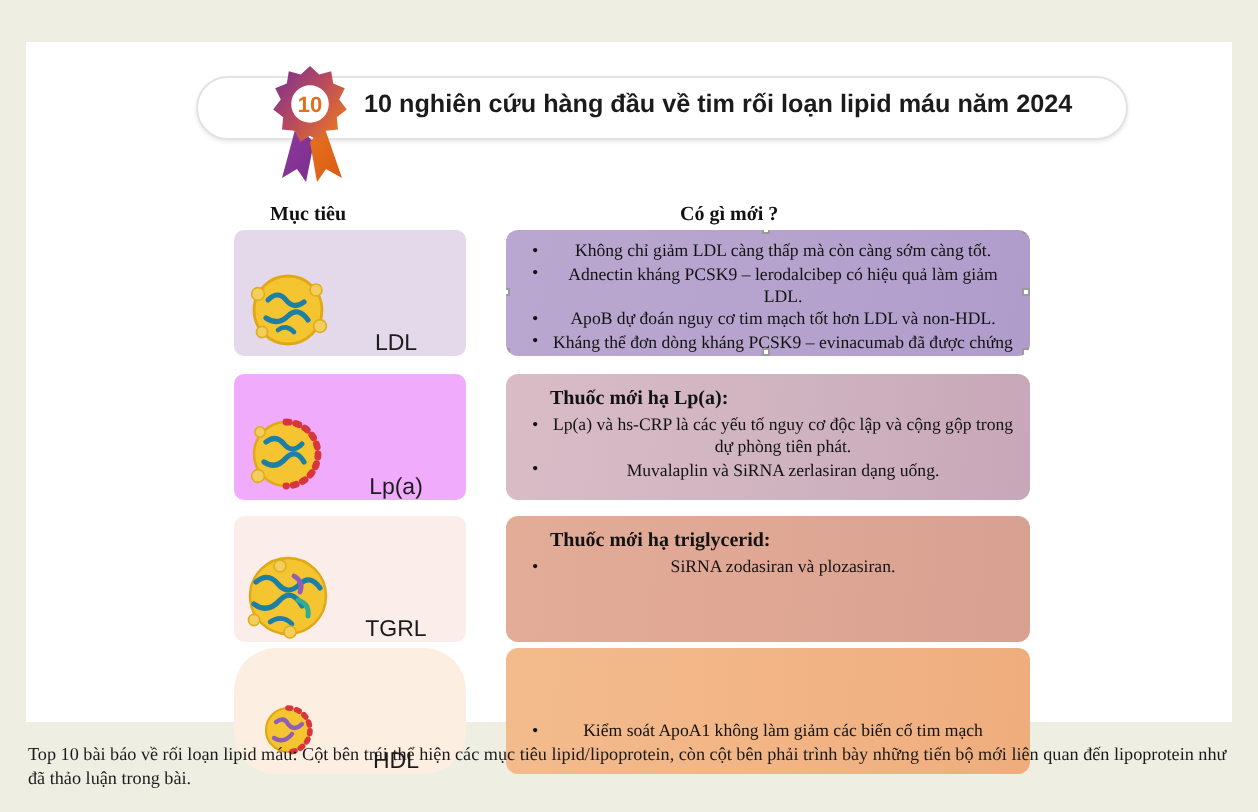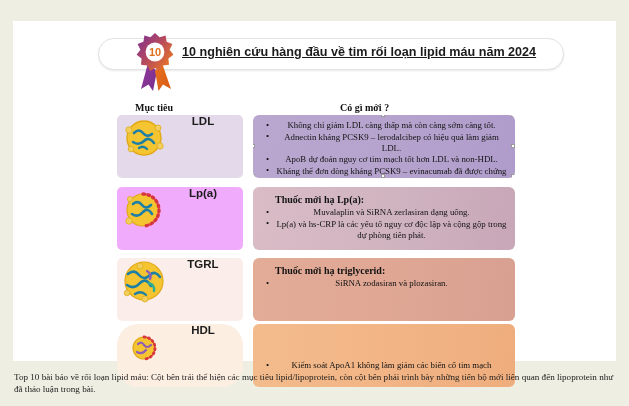--- a/index.html
+++ b/index.html
@@ -60,21 +60,20 @@
   .title-text {
     position: absolute;
     left: 169px;
     top: 24px;
     width: 370px;
     font-family: "Liberation Sans", sans-serif;
     font-weight: bold;
     font-size: 12.6px;
     color: #1b1b1b;
     white-space: nowrap;
-    text-decoration: underline;
   }
 
   
   .badge {
     position: absolute;
     left: 118px;
     top: 10px;
     width: 48px;
     height: 62px;
     text-decoration: underline;
@@ -101,26 +100,25 @@
   }
   .row-ldl  { top: 94px; }
   .row-lpa  { top: 166px; }
   .row-tgrl { top: 237px; }
   .row-hdl  { top: 303px; }
 
   .left-cell {
     position: absolute;
     left: 104px;
     top: 0;
-    width: 126px;
+    width: 116px;
     height: 63px;
     border-radius: 5px;
     display: flex;
-    align-items: flex-start;
-    font-weight: bold;
+    align-items: flex-end;
   }
   .left-cell .lipo-icon {
     width: 46px;
     height: 46px;
     margin-left: 4px;
     flex: 0 0 auto;
   }
   .left-cell .lipo-label {
     flex: 1 1 auto;
     text-align: center;
@@ -298,22 +296,22 @@
             <path d="M11 27 q6 4 11 -2 q5 -5 9 2" fill="none" stroke="#1c7fa6" stroke-width="2.6" stroke-linecap="round"></path>
             <circle cx="8" cy="34" r="3.2" fill="#f2cf5c" stroke="#ddad20" stroke-width="0.8"></circle>
             <circle cx="9" cy="12" r="2.6" fill="#f2cf5c" stroke="#ddad20" stroke-width="0.8"></circle>
           </svg>
         </span>
         <span class="lipo-label">Lp(a)</span>
       </div>
       <div class="right-cell">
         <div class="sub-title">Thuốc mới hạ Lp(a):</div>
         <ul>
+          <li>Lp(a) và hs-CRP là các yếu tố nguy cơ độc lập và cộng gộp trong dự phòng tiên phát.</li>
           <li>Muvalaplin và SiRNA zerlasiran dạng uống.</li>
-          <li>Lp(a) và hs-CRP là các yếu tố nguy cơ độc lập và cộng gộp trong dự phòng tiên phát.</li>
         </ul>
       </div>
     </div>
 
     <div class="row row-tgrl">
       <div class="left-cell">
         <span class="lipo-icon">
           <svg viewBox="0 0 46 46" width="46" height="46" aria-hidden="true">
             <circle cx="23" cy="23" r="19" fill="#f5c431" stroke="#e0a815" stroke-width="1.2"></circle>
             <path d="M7 16 q6 -5 11 1 q5 6 11 0 q5 -5 10 2" fill="none" stroke="#1c7fa6" stroke-width="2.6" stroke-linecap="round"></path>

